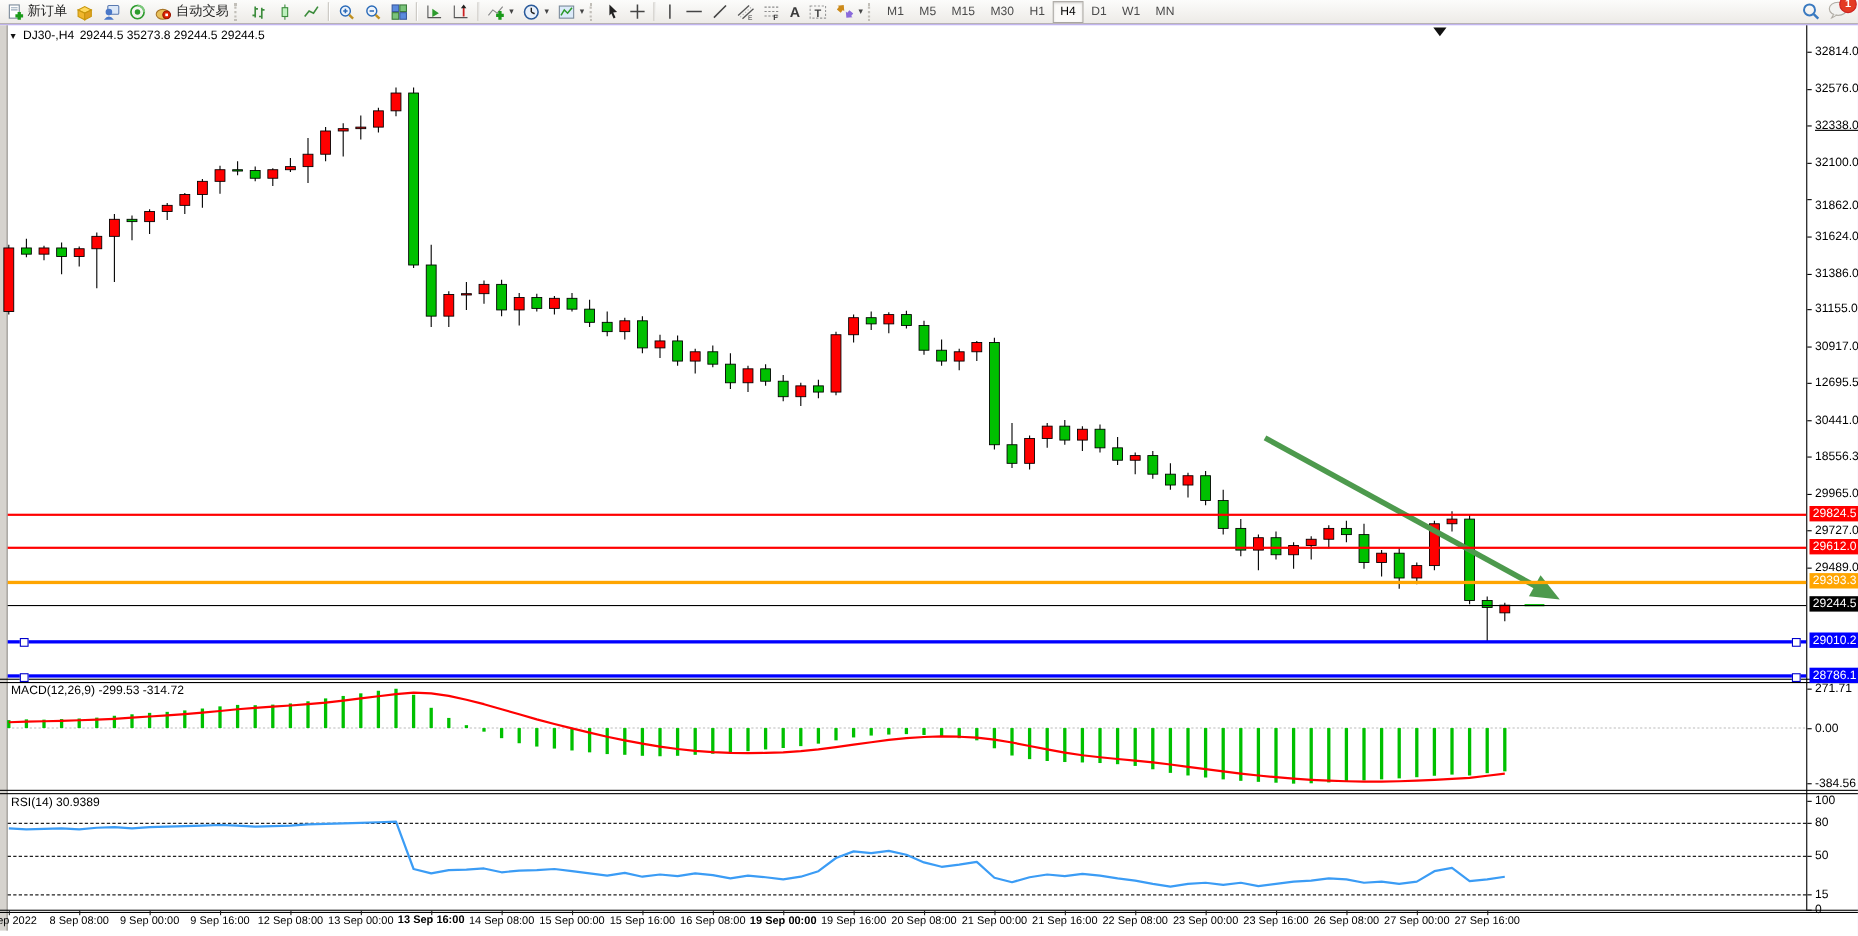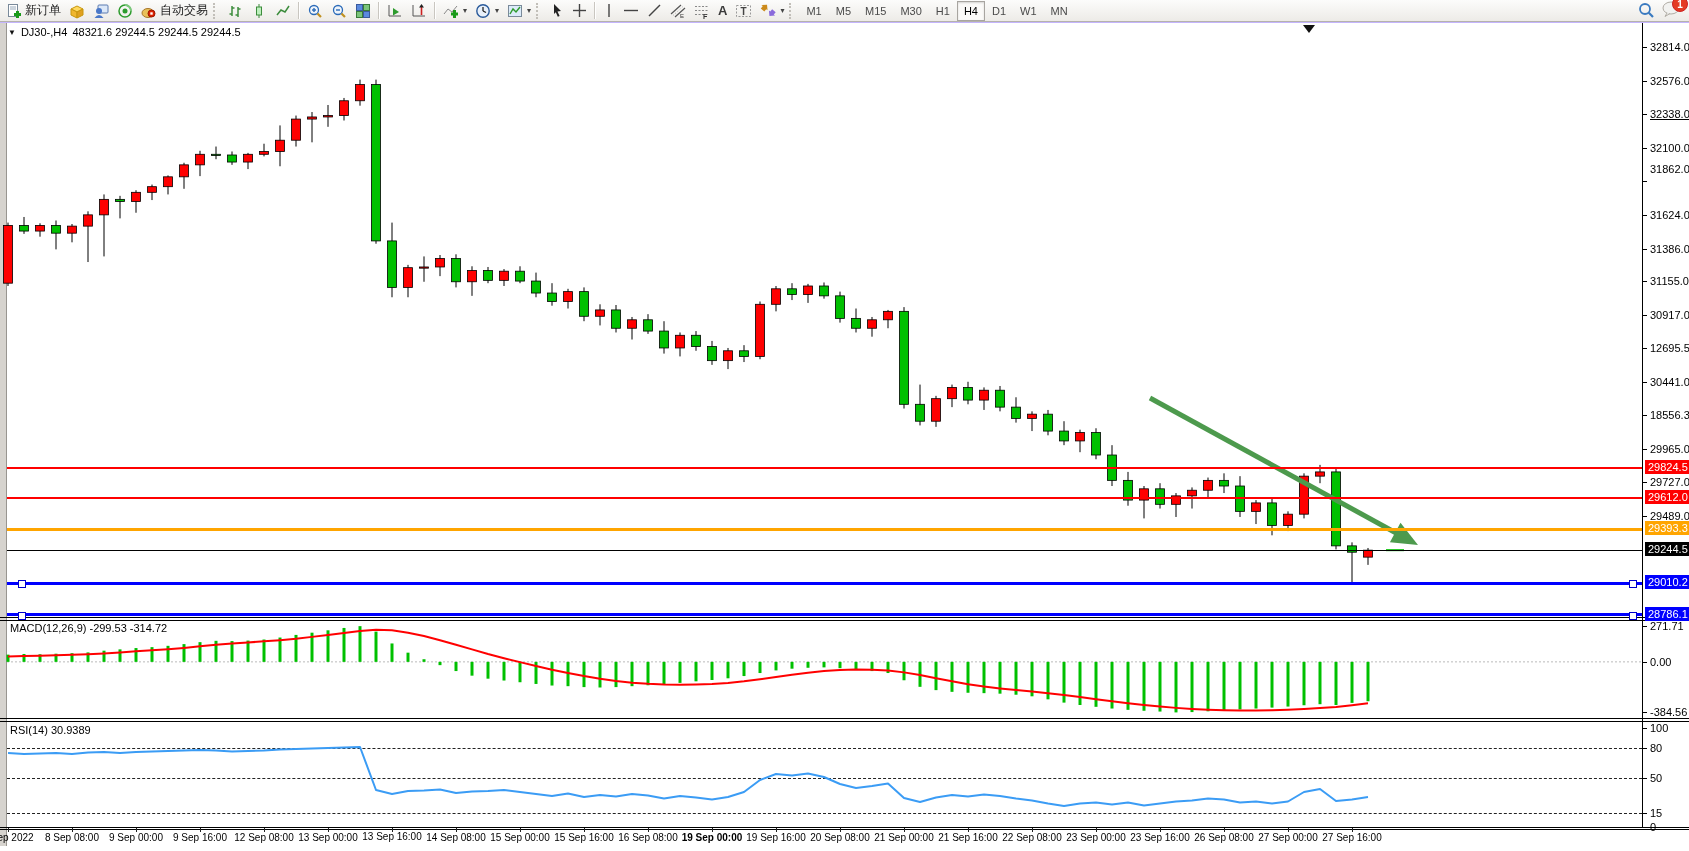--- a/index.html
+++ b/index.html
@@ -263,36 +263,36 @@
         <div id="notif-badge">1</div>
       </div>
     </div>
   </div>
 
   <div id="chartwin">
     <div id="left-strip"></div>
     <div id="chart-title">
       <span class="tri">▼</span>
       <span>DJ30-,H4</span>
-      <span>48321.6 29244.5 29244.5 29244.5</span>
+      <span>29244.5 35273.8 29244.5 29244.5</span>
     </div>
     <div id="shift-marker"></div>
     <div id="right-vline"></div>
 
     <div id="overlay-root">
         <div class="axis-tick" style="top: 24.3819px;"></div>
         <div class="axis-label" style="top: 18.3819px;">32814.0</div>
         <div class="axis-tick" style="top: 57.9055px;"></div>
         <div class="axis-label" style="top: 51.9055px;">32576.0</div>
         <div class="axis-tick" style="top: 91.429px;"></div>
         <div class="axis-label" style="top: 85.429px; text-decoration: underline;">32338.0</div>
         <div class="axis-tick" style="top: 124.952px;"></div>
         <div class="axis-label" style="top: 118.952px;">32100.0</div>
         <div class="axis-tick" style="top: 158.476px;"></div>
-        <div class="axis-label" style="top: 140px;">31862.0</div>
+        <div class="axis-label" style="top: 158px;">31862.0</div>
         <div class="axis-tick" style="top: 192px;"></div>
         <div class="axis-label" style="top: 186px;">31624.0</div>
         <div class="axis-tick" style="top: 225.523px;"></div>
         <div class="axis-label" style="top: 219.523px;">31386.0</div>
         <div class="axis-tick" style="top: 258.061px;"></div>
         <div class="axis-label" style="top: 252.061px;">31155.0</div>
         <div class="axis-tick" style="top: 291.584px;"></div>
         <div class="axis-label" style="top: 285.584px;">30917.0</div>
         <div class="axis-tick" style="top: 325.108px;"></div>
         <div class="axis-label" style="top: 319.108px;">12695.5</div>
@@ -334,21 +334,21 @@
         <div class="date-label" style="left: 72px; top: 809px;">8 Sep 08:00</div>
         <div class="date-tick" style="left: 136px; top: 805px;"></div>
         <div class="date-label" style="left: 136px; top: 809px;">9 Sep 00:00</div>
         <div class="date-tick" style="left: 200px; top: 805px;"></div>
         <div class="date-label" style="left: 200px; top: 809px;">9 Sep 16:00</div>
         <div class="date-tick" style="left: 264px; top: 805px;"></div>
         <div class="date-label" style="left: 264px; top: 809px;">12 Sep 08:00</div>
         <div class="date-tick" style="left: 328px; top: 805px;"></div>
         <div class="date-label" style="left: 328px; top: 809px;">13 Sep 00:00</div>
         <div class="date-tick" style="left: 392px; top: 805px;"></div>
-        <div class="date-label" style="left: 392px; top: 808px;">13 Sep 16:00</div>
+        <div class="date-label" style="left: 392px; top: 808px; font-weight: bold;">13 Sep 16:00</div>
         <div class="date-tick" style="left: 456px; top: 805px;"></div>
         <div class="date-label" style="left: 456px; top: 809px;">14 Sep 08:00</div>
         <div class="date-tick" style="left: 520px; top: 805px;"></div>
         <div class="date-label" style="left: 520px; top: 809px;">15 Sep 00:00</div>
         <div class="date-tick" style="left: 584px; top: 805px;"></div>
         <div class="date-label" style="left: 584px; top: 809px;">15 Sep 16:00</div>
         <div class="date-tick" style="left: 648px; top: 805px;"></div>
         <div class="date-label" style="left: 648px; top: 809px;">16 Sep 08:00</div>
         <div class="date-tick" style="left: 712px; top: 805px;"></div>
         <div class="date-label" style="left: 712px; top: 809px; font-weight: bold;">19 Sep 00:00</div>

